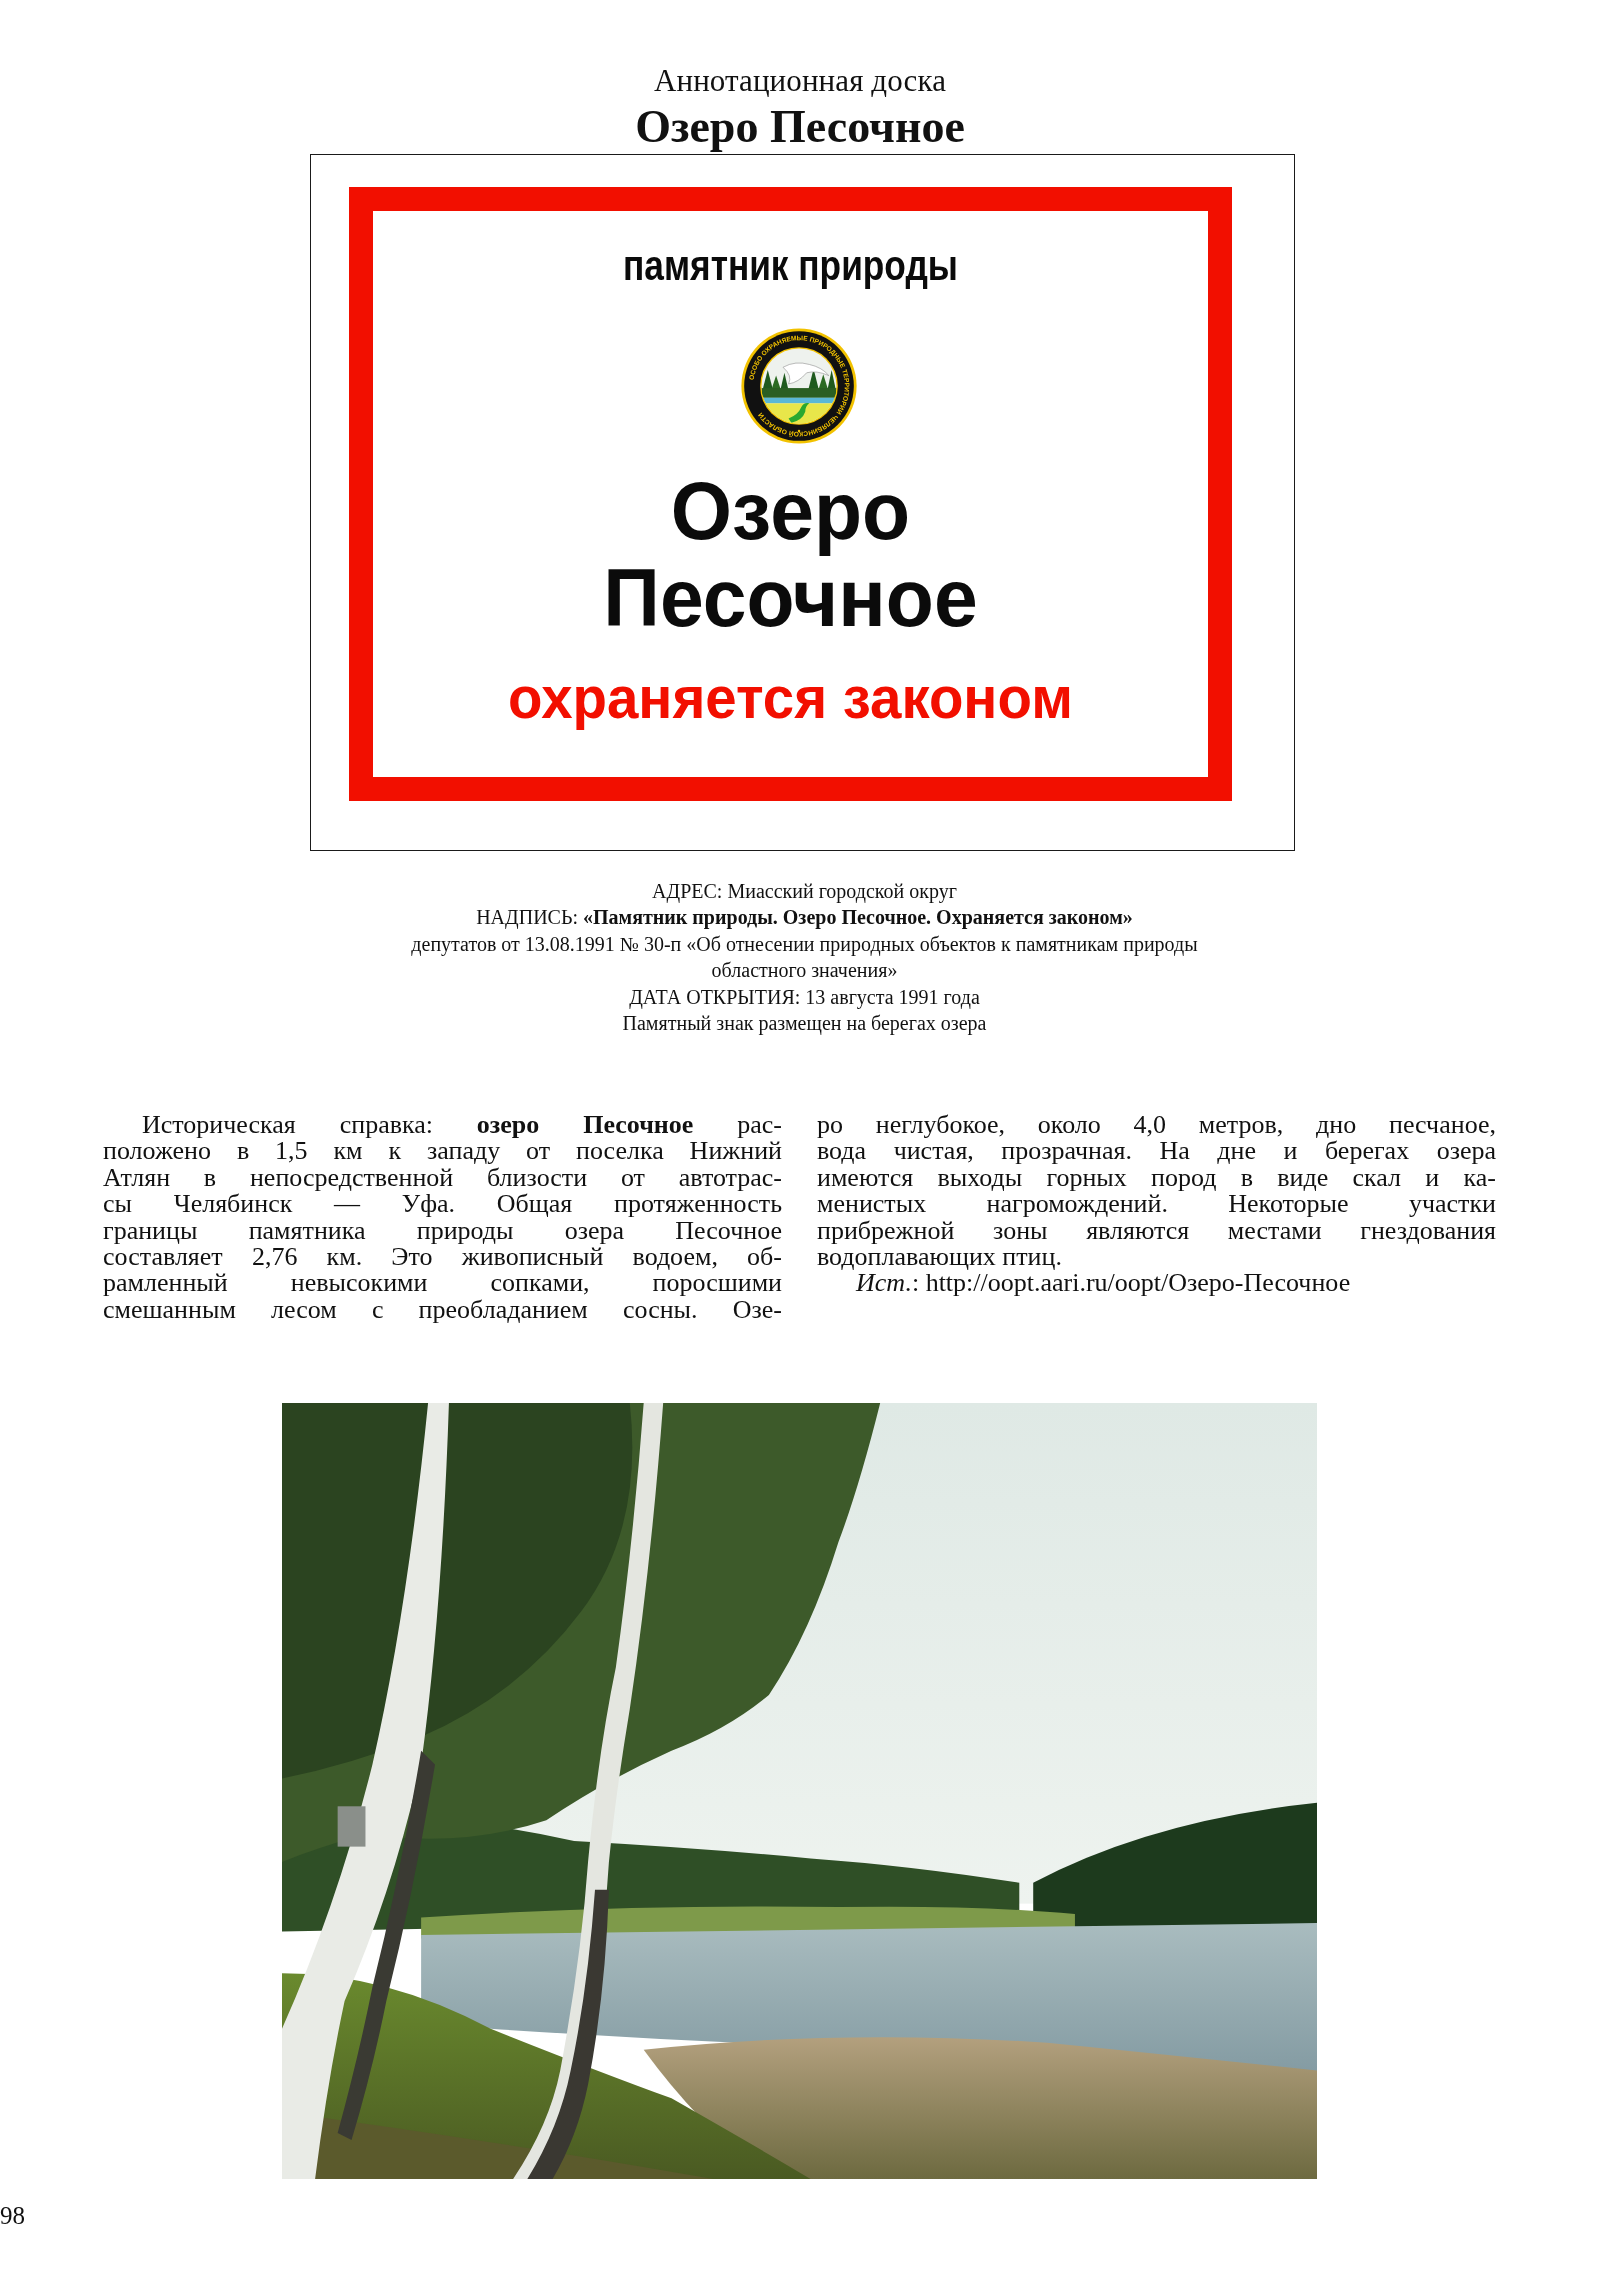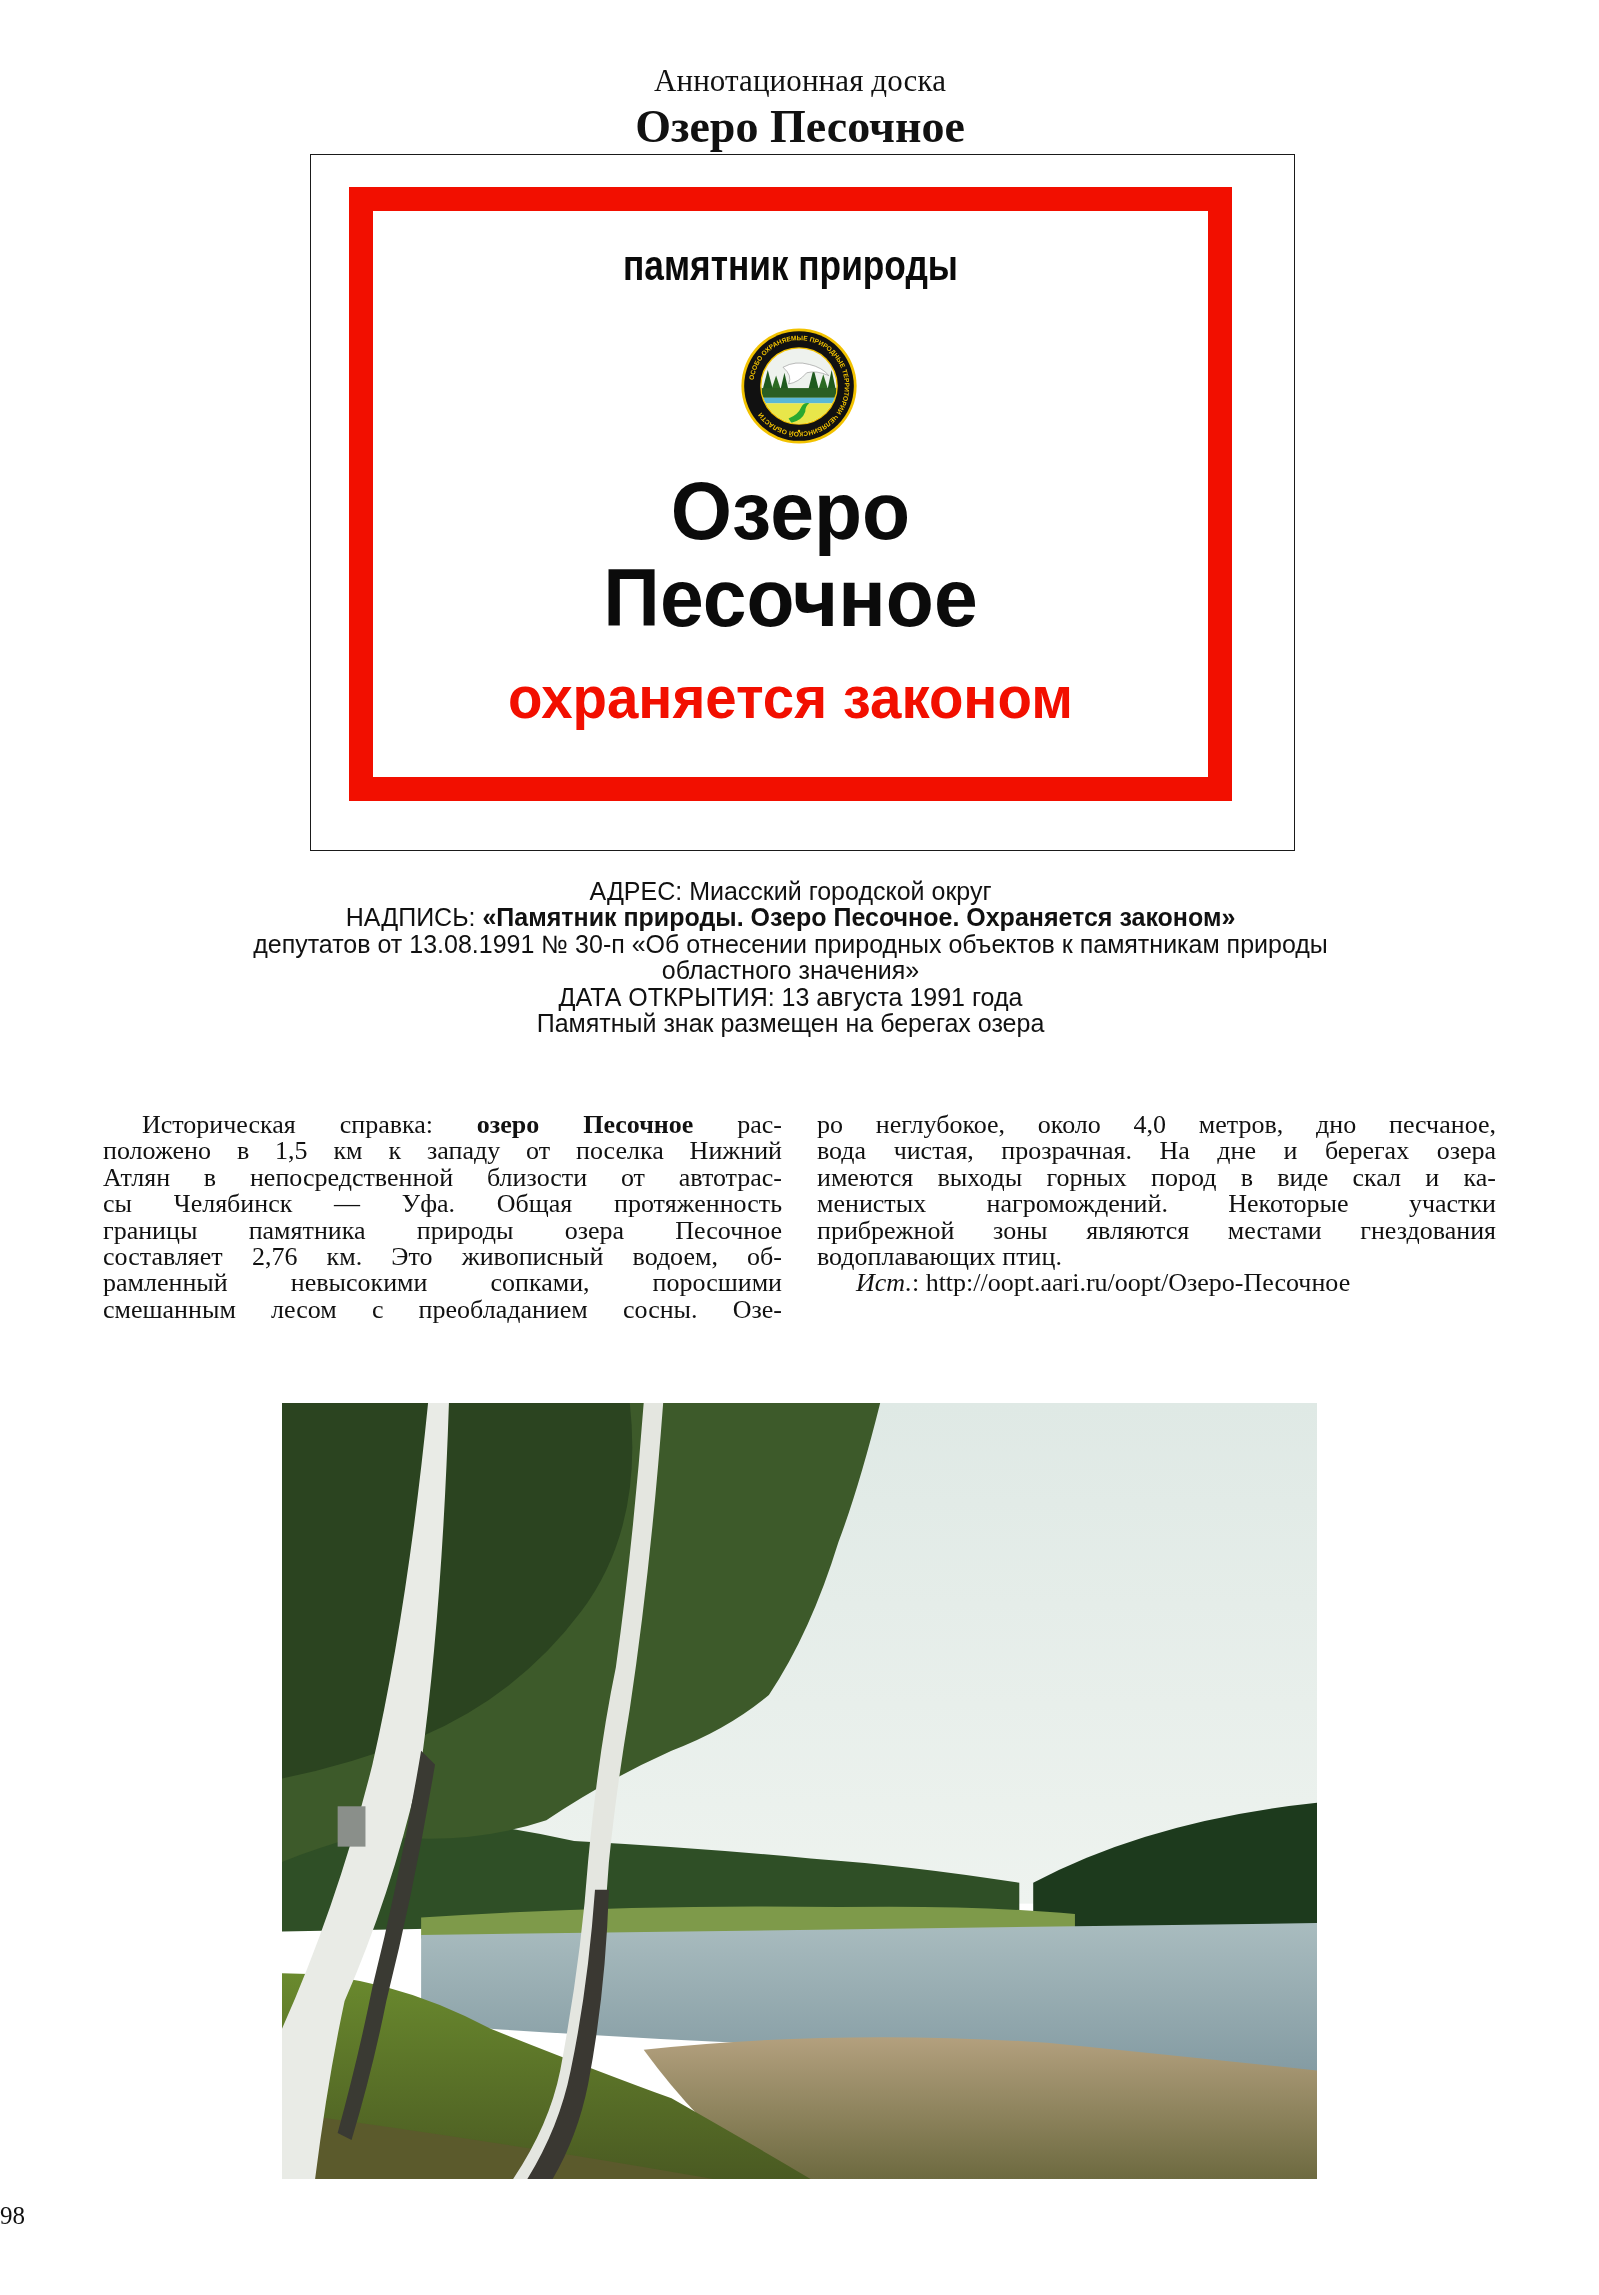--- a/index.html
+++ b/index.html
@@ -33,22 +33,22 @@
   }
   .sign-top { top: 26.4px; font-size: 43px; line-height: 56px; color: #0b0b0b;
               transform: scaleX(0.82); transform-origin: center; }
   .sign-logo { position: absolute; left: 367px; top: 116px; width: 118px; height: 118px; }
   .sign-name1 { top: 257px; font-size: 82px; line-height: 86px; color: #0b0b0b; transform: scaleX(0.96); }
   .sign-name2 { top: 344px; font-size: 82px; line-height: 86px; color: #0b0b0b; transform: scaleX(0.96); }
   .sign-law { top: 452px; font-size: 60px; line-height: 70px; color: #f20f00; transform: scaleX(0.94); }
 
   
   .info {
-    position: absolute; left: 88px; width: 1405px; top: 878px; text-align: center;
-    font-family: Liberation Sans, sans-serif; font-size: 25px; line-height: 26.4px;
+    position: absolute; left: 102px; width: 1405px; top: 878px; text-align: center;
+    font-family: Liberation Serif, serif; font-size: 20px; line-height: 26.4px;
   }
   .info .ln { display: block; white-space: nowrap; }
   .info b { font-weight: bold; }
 
   
   .col {
     position: absolute; top: 1112px; width: 679px;
     font-family: "Liberation Serif", "DejaVu Serif", serif; font-size: 26px; line-height: 26.4px;
     text-align: justify;
   }

